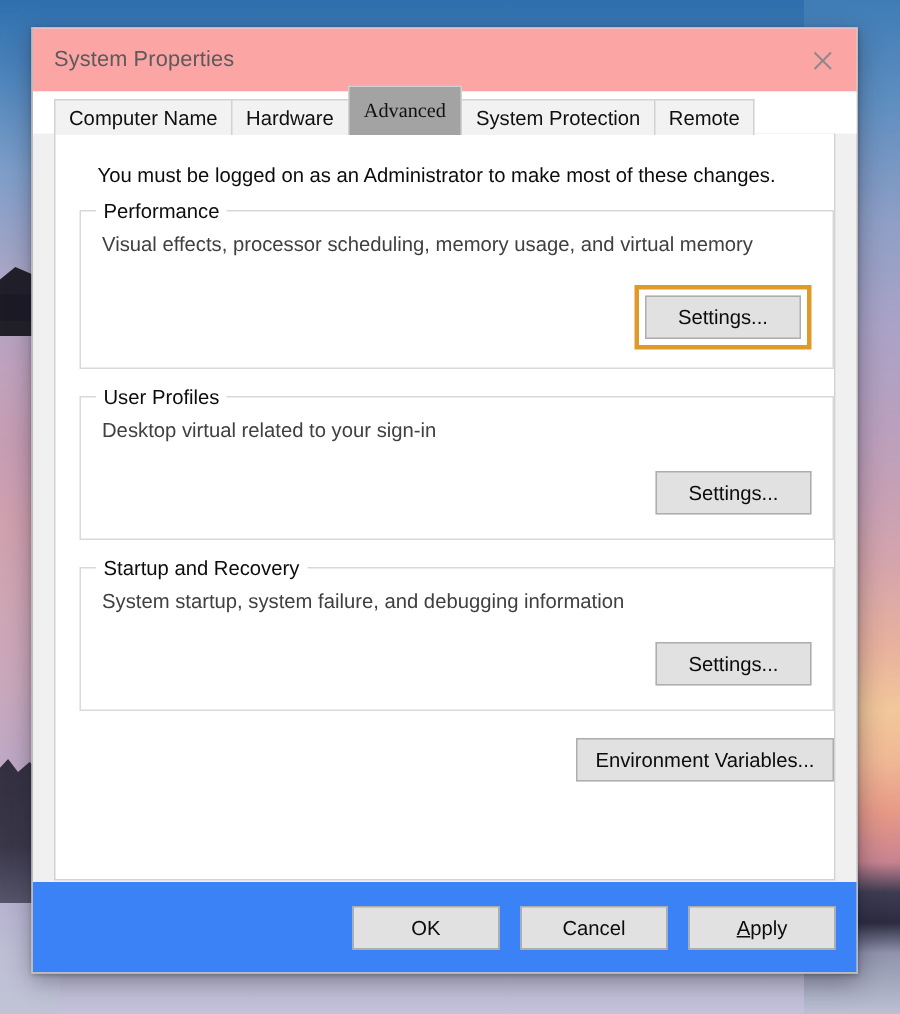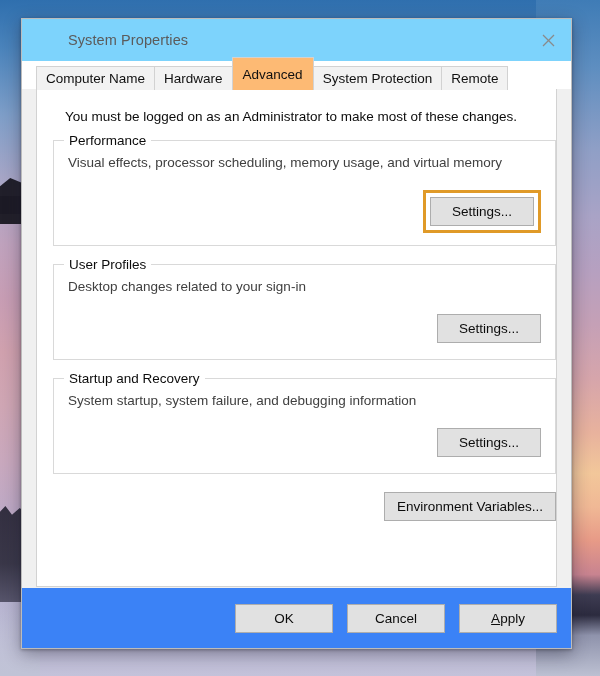--- a/index.html
+++ b/index.html
@@ -108,26 +108,25 @@
     background: #f0f0f0;
     border: 1px solid #bcbcbc;
     box-shadow: 0 5px 16px rgba(30,30,50,.42), 0 1px 3px rgba(0,0,0,.3);
     display: flex;
     flex-direction: column;
   }
 
   
   .titlebar {
     height: 42px;
-    background: #7dd3fc;
+    background: #fca5a5;
     display: flex;
     align-items: center;
     flex: 0 0 auto;
     position: relative;
-    padding-left: 32px;
   }
   .title-text {
     margin-left: 14px;
     font-size: 14.5px;
     color: #5b5b5b;
     letter-spacing: .1px;
     white-space: nowrap;
   }
   .close-btn {
     position: absolute;
@@ -162,25 +161,26 @@
     border: 1px solid #d2d2d2;
     border-bottom: none;
     margin-right: -1px;
     white-space: nowrap;
     cursor: default;
     position: relative;
     top: 1px;
   }
   .tab.selected {
     height: 28px;
-    background: #fdba74;
+    background: #a3a3a3;
     border-color: #d2d2d2;
     top: 1px;
     z-index: 4;
     padding: 16px 10px;
+    font-family: Liberation Serif, serif;
   }
 
   
   .panel {
     flex: 1 1 auto;
     margin: 0 14px;
     background: #ffffff;
     border: 1px solid #d2d2d2;
     position: relative;
     top: -1px;
@@ -308,21 +308,21 @@
       <div class="group-desc">Visual effects, processor scheduling, memory usage, and virtual memory</div>
       <div class="group-actions">
         <div class="highlight-wrap">
           <button class="btn">Settings...</button>
         </div>
       </div>
     </div>
 
     <div class="group">
       <div class="group-title">User Profiles</div>
-      <div class="group-desc">Desktop changes related to your sign-in</div>
+      <div class="group-desc">Desktop virtual related to your sign-in</div>
       <div class="group-actions">
         <button class="btn">Settings...</button>
       </div>
     </div>
 
     <div class="group">
       <div class="group-title">Startup and Recovery</div>
       <div class="group-desc">System startup, system failure, and debugging information</div>
       <div class="group-actions">
         <button class="btn">Settings...</button>

